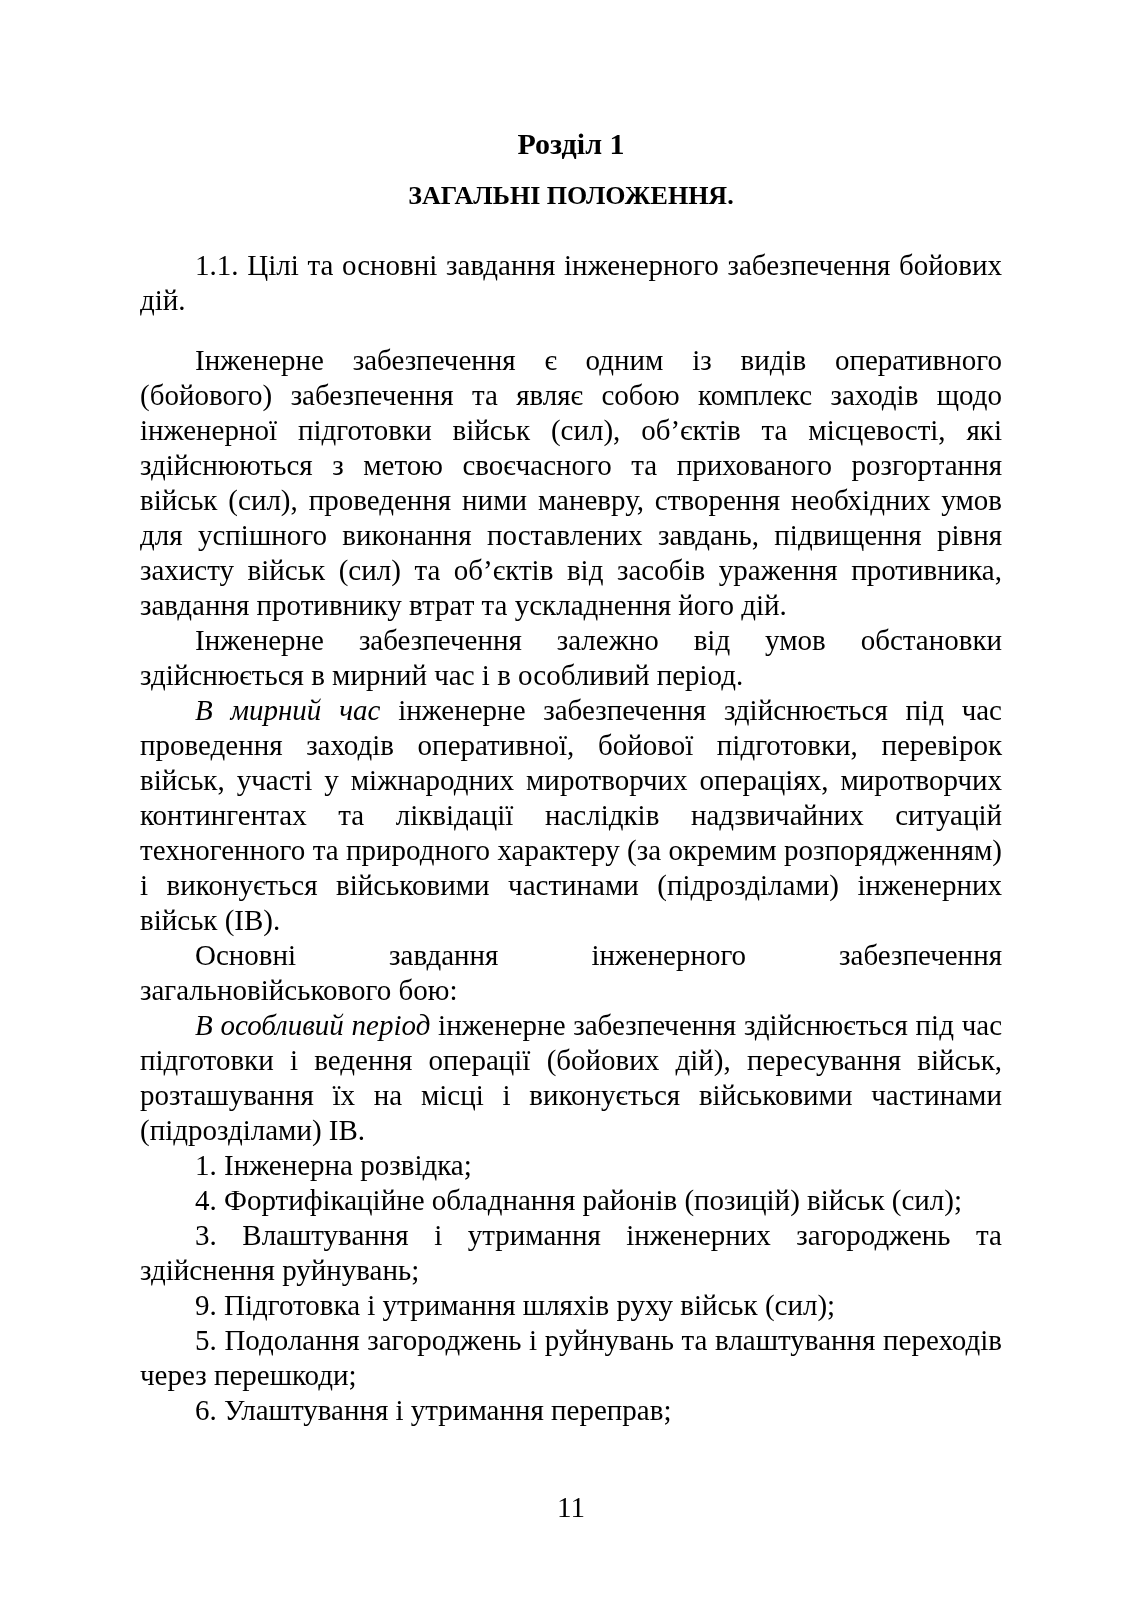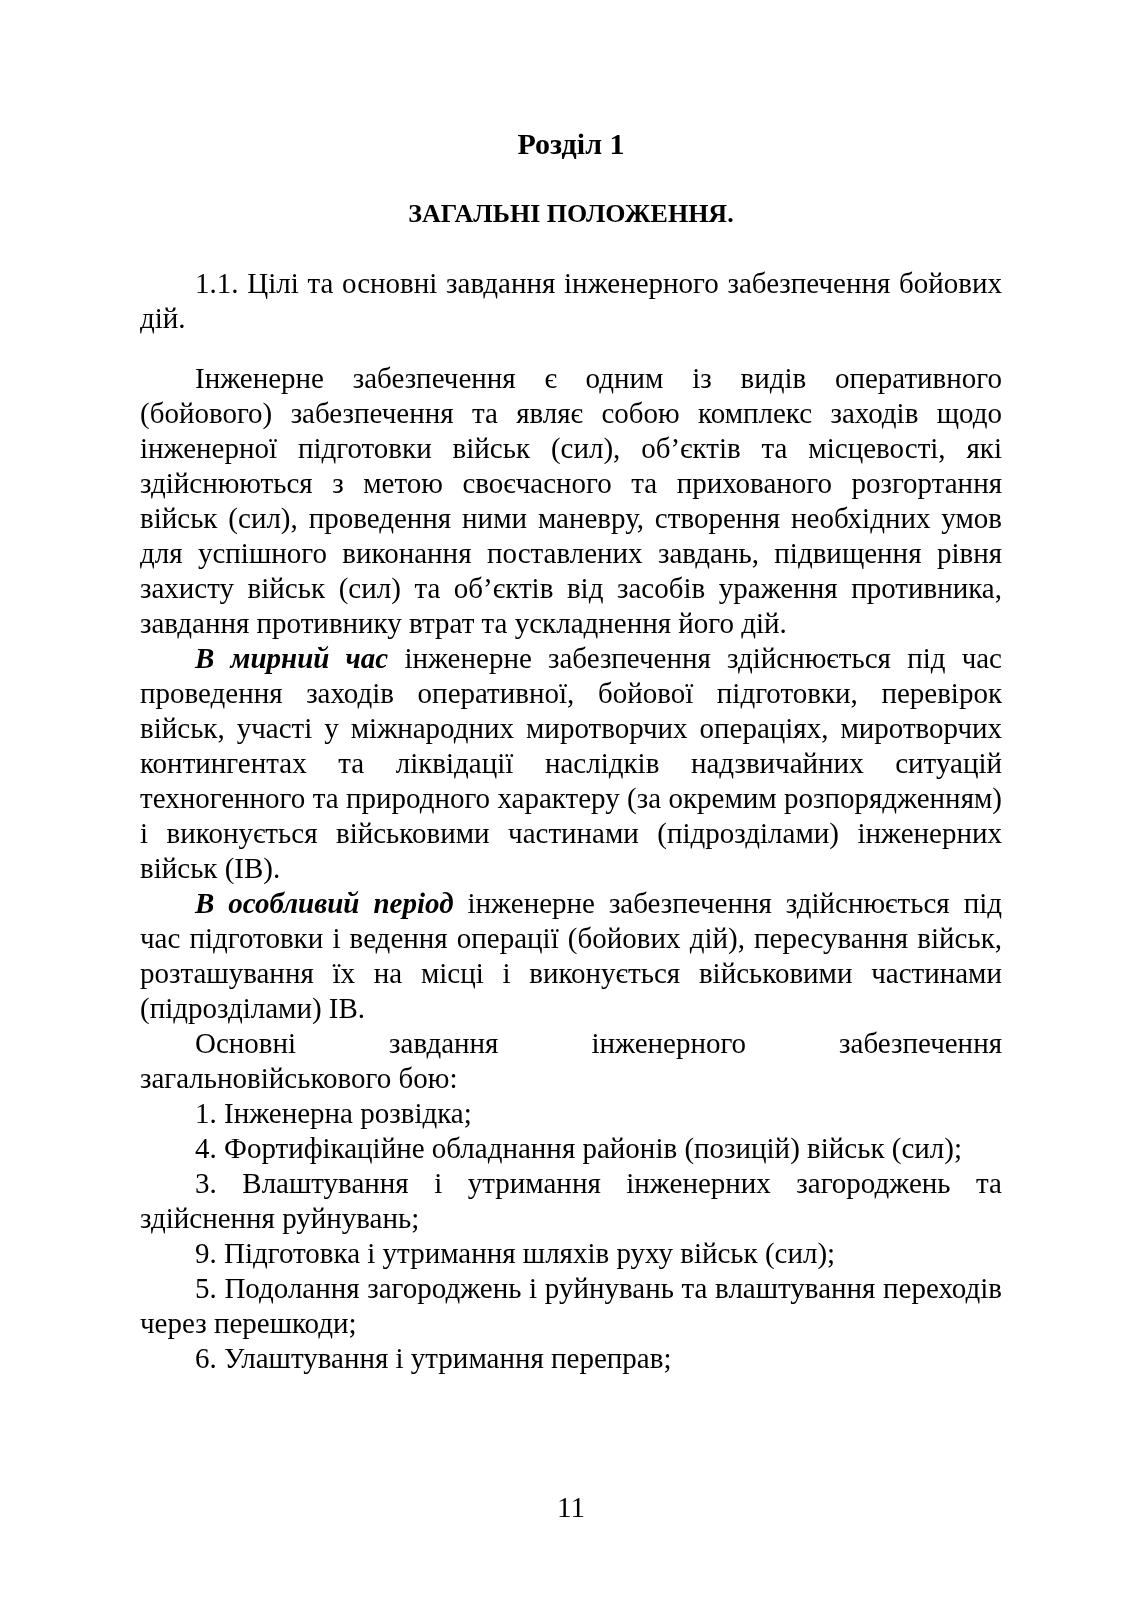--- a/index.html
+++ b/index.html
@@ -12,21 +12,21 @@
     width: 1142px;
     height: 1615px;
     box-sizing: border-box;
     background: #ffffff;
     color: #000000;
     font-family: "Liberation Serif", "DejaVu Serif", serif;
     padding: 126px 140px 0 140px;
     overflow: hidden;
   }
   .chapter-label {
-    margin: 0 0 35px 0;
+    margin: 0 0 17px 0;
     font-size: 30px;
     line-height: 35px;
     font-weight: bold;
     text-align: center;
   }
   .chapter-title {
     margin: 0 0 35px 0;
     font-size: 26px;
     line-height: 35px;
     font-weight: bold;
@@ -41,21 +41,21 @@
     text-indent: 55px;
   }
   .para {
     margin: 0;
     font-size: 29px;
     line-height: 35px;
     text-align: justify;
     text-indent: 55px;
   }
   .para span.bold   { font-weight: normal; }
-  .para span.italic { font-style: italic; font-weight: bold; }
+  .para span.italic { font-style: italic; }
   .page-number {
     position: absolute;
     top: 1490px;
     left: 0;
     width: 100%;
     text-align: center;
     font-size: 29px;
     line-height: 35px;
   }
 </style>
@@ -65,23 +65,24 @@
 <div class="page">
 
   <h1 class="chapter-label">Розділ 1</h1>
 
   <h2 class="chapter-title">ЗАГАЛЬНІ ПОЛОЖЕННЯ.</h2>
 
   <p class="section-heading">1.1. Цілі та основні завдання інженерного забезпечення бойових дій.</p>
 
   <div id="paragraphs">
       <p class="para"><span class="bold">Інженерне забезпечення</span><span> є одним із видів оперативного (бойового) забезпечення та являє собою комплекс заходів щодо інженерної підготовки військ (сил), об’єктів та місцевості, які здійснюються з </span><span class="bold">метою</span><span> своєчасного та прихованого розгортання військ (сил), проведення ними маневру, створення необхідних умов для успішного виконання поставлених завдань, підвищення рівня захисту військ (сил) та об’єктів від засобів ураження противника, завдання противнику втрат та ускладнення його дій.</span></p>
+      <p class="para"><span>Інженерне забезпечення залежно від умов обстановки здійснюється в мирний час і в особливий період.</span></p>
       <p class="para"><span class="italic">В мирний час</span><span> інженерне забезпечення здійснюється під час проведення заходів оперативної, бойової підготовки, перевірок військ, участі у міжнародних миротворчих операціях, миротворчих контингентах та ліквідації наслідків надзвичайних ситуацій техногенного та природного характеру (за окремим розпорядженням) і виконується військовими частинами (підрозділами) інженерних військ (ІВ).</span></p>
+      <p class="para"><span class="bold">Основні завдання інженерного забезпечення загальновійськового бою:</span></p>
       <p class="para"><span class="italic">В особливий період</span><span> інженерне забезпечення здійснюється під час підготовки і ведення операції (бойових дій), пересування військ, розташування їх на місці і виконується військовими частинами (підрозділами) ІВ.</span></p>
-      <p class="para"><span class="bold">Основні завдання інженерного забезпечення загальновійськового бою:</span></p>
       <p class="para"><span>1. Інженерна розвідка;</span></p>
       <p class="para"><span>4. Фортифікаційне обладнання районів (позицій) військ (сил);</span></p>
       <p class="para"><span>3. Влаштування і утримання інженерних загороджень та здійснення руйнувань;</span></p>
       <p class="para"><span>9. Підготовка і утримання шляхів руху військ (сил);</span></p>
       <p class="para"><span>5. Подолання загороджень і руйнувань та влаштування переходів через перешкоди;</span></p>
       <p class="para"><span>6. Улаштування і утримання переправ;</span></p>
     </div>
 
   <div class="page-number">11</div>
 

